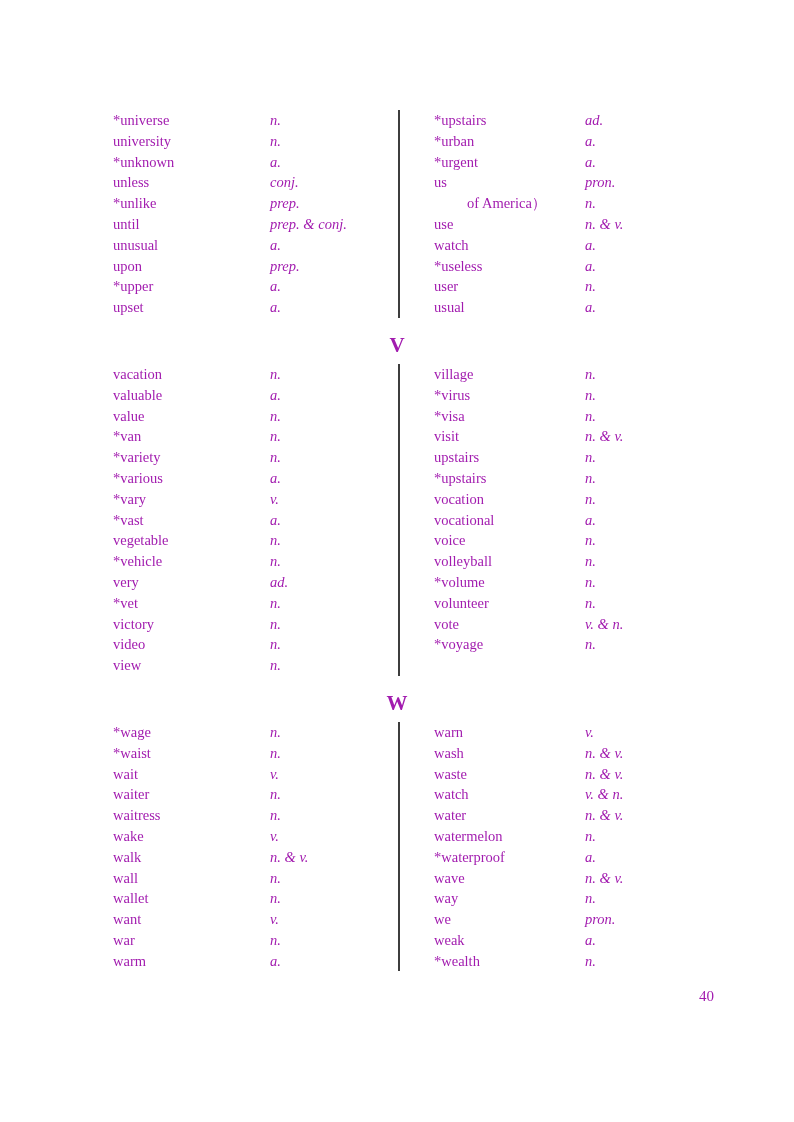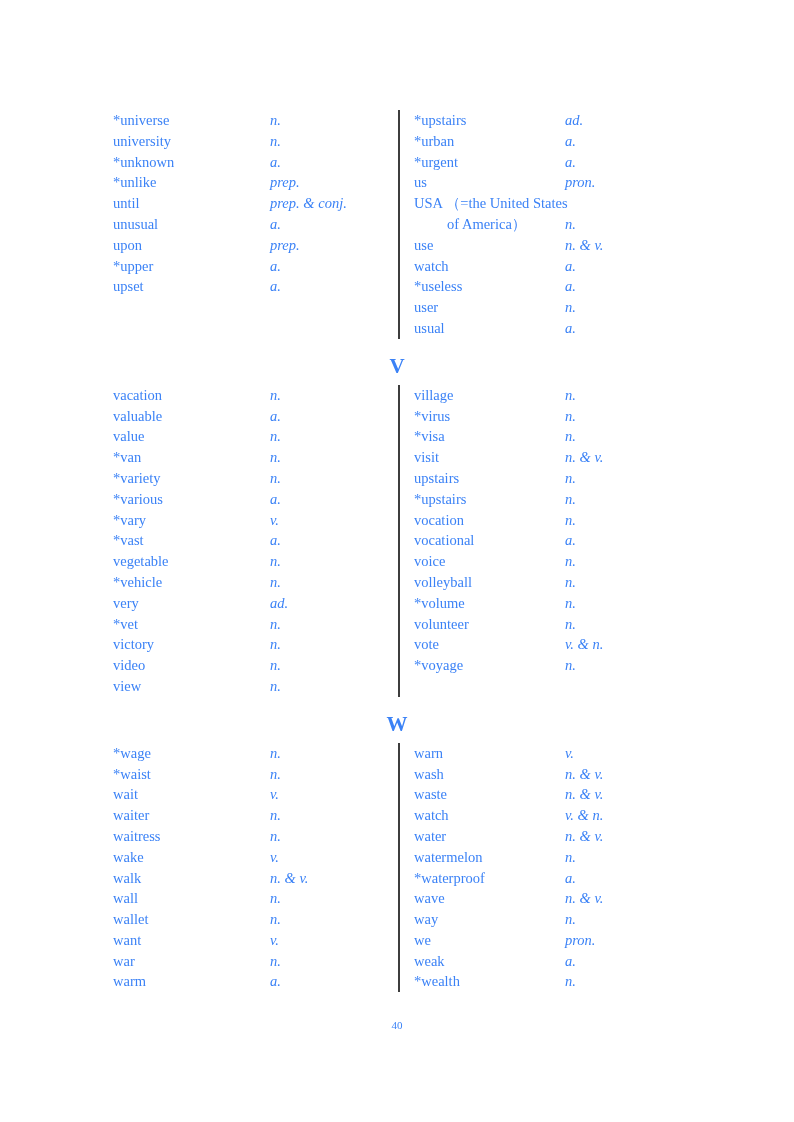--- a/index.html
+++ b/index.html
@@ -6,21 +6,21 @@
     margin: 0;
     padding: 0;
     background: #ffffff;
   }
   .page {
     position: relative;
     width: 794px;
     height: 1122px;
     background: #ffffff;
     font-family: "Liberation Serif", serif;
-    color: #3b82f6;
+    color: #a21caf;
     overflow: hidden;
     border-radius: 21px;
   }
   .content {
     position: absolute;
     top: 110px;
     left: 80px;
     width: 634px;
   }
   .columns {
@@ -33,20 +33,21 @@
   .col-left {
     width: 318px;
     --word-x: 33px;
     --pos-x: 190px;
   }
   .col-right {
     width: 316px;
     --word-x: 14px;
     --pos-x: 165px;
     border-left: 2px solid #3d3d3d;
+    padding-left: 20px;
   }
   .row {
     position: relative;
     height: 20.8px;
     line-height: 20.8px;
     font-size: 14.5px;
     white-space: nowrap;
   }
   .word {
     position: absolute;
@@ -63,23 +64,23 @@
   }
   .section-header {
     margin-top: 8px;
     height: 38px;
     line-height: 38px;
     text-align: center;
     font-size: 21px;
     font-weight: bold;
   }
   .page-number {
-    margin-top: 26px;
-    text-align: center;
-    font-size: 11px;
+    margin-top: 18px;
+    text-align: right;
+    font-size: 15px;
     line-height: 14px;
   }
 </style>
 </head>
 <body>
 
 <div class="page">
   <div class="content">
 
     <div class="section">
@@ -91,20 +92,24 @@
             </div>
             <div class="row">
               <span class="word">university</span>
               <span class="pos">n.</span>
             </div>
             <div class="row">
               <span class="word">*unknown</span>
               <span class="pos">a.</span>
             </div>
             <div class="row">
+              <span class="word">unless</span>
+              <span class="pos">conj.</span>
+            </div>
+            <div class="row">
               <span class="word">*unlike</span>
               <span class="pos">prep.</span>
             </div>
             <div class="row">
               <span class="word">until</span>
               <span class="pos">prep. &amp; conj.</span>
             </div>
             <div class="row">
               <span class="word">unusual</span>
               <span class="pos">a.</span>
@@ -131,23 +136,20 @@
               <span class="word">*urban</span>
               <span class="pos">a.</span>
             </div>
             <div class="row">
               <span class="word">*urgent</span>
               <span class="pos">a.</span>
             </div>
             <div class="row">
               <span class="word">us</span>
               <span class="pos">pron.</span>
-            </div>
-            <div class="row">
-              <span class="word">USA （=the United States</span>
             </div>
             <div class="row">
               <span class="word-cont">of America）</span>
               <span class="pos">n.</span>
             </div>
             <div class="row">
               <span class="word">use</span>
               <span class="pos">n. &amp; v.</span>
             </div>
             <div class="row">

